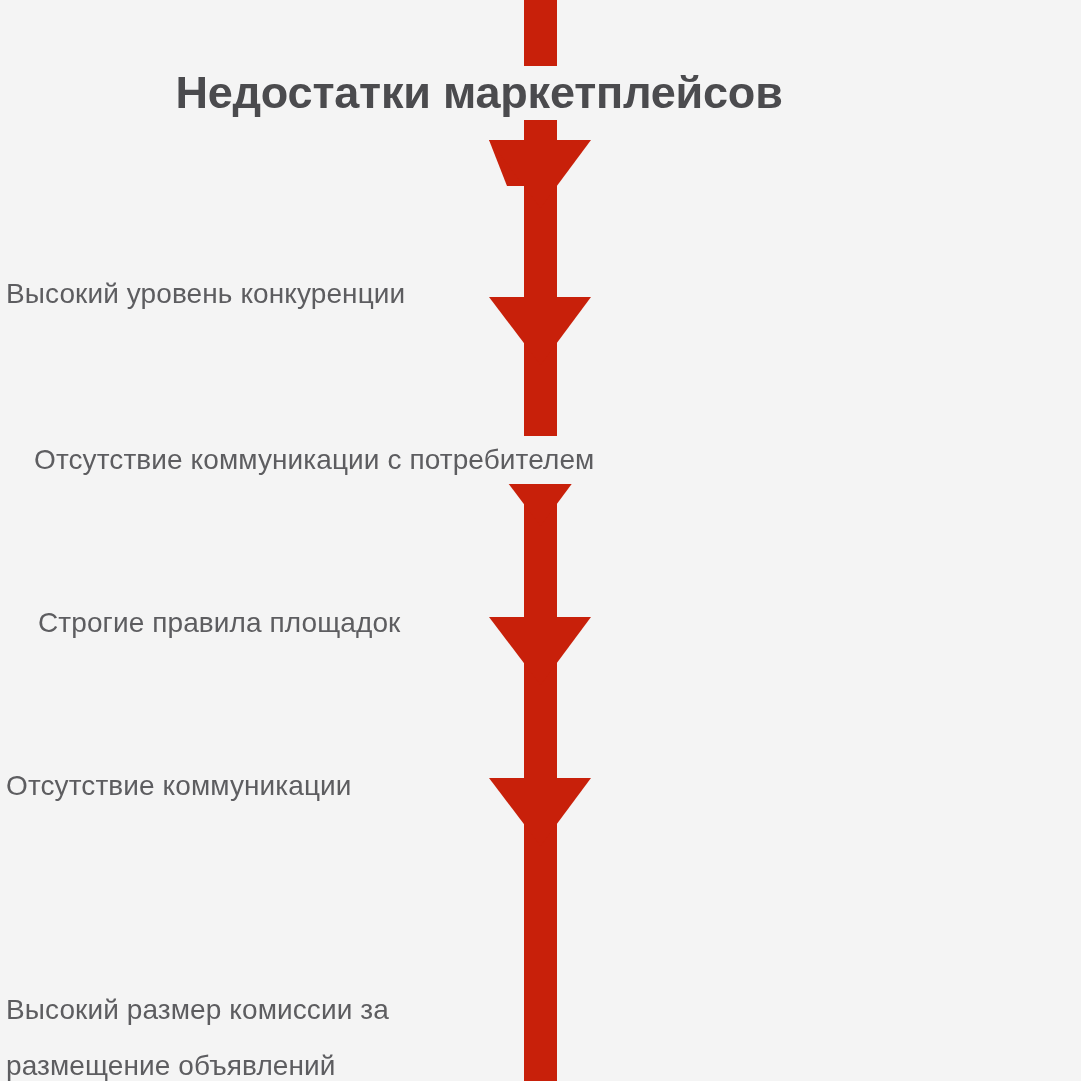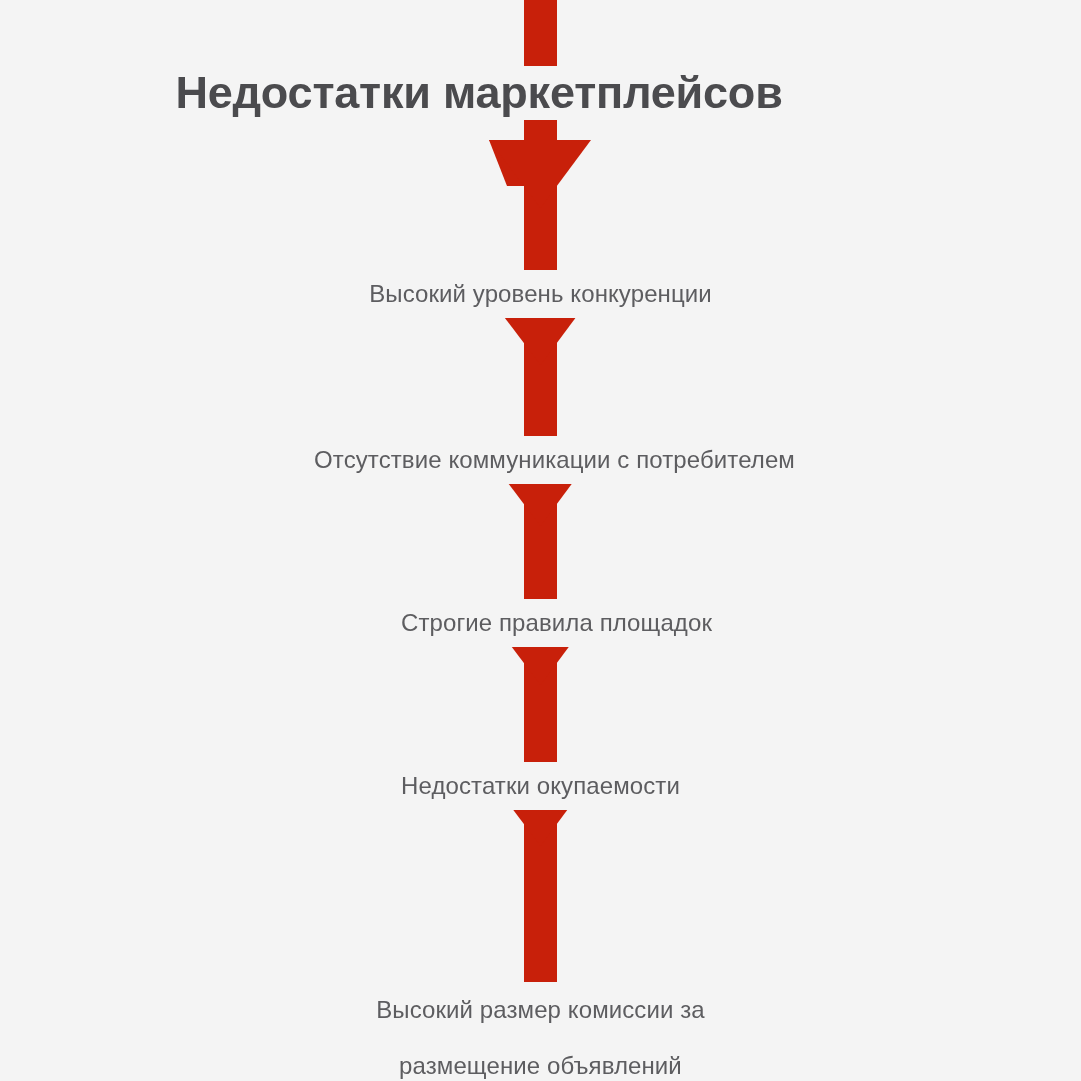--- a/index.html
+++ b/index.html
@@ -42,24 +42,24 @@
     left: 0;
     width: 1081px;
     height: 1081px;
     z-index: 2;
   }
 
   .text-row {
     position: absolute;
     left: 0;
     width: 1081px;
-    text-align: center;
+    text-align: left;
     color: #5d5d60;
     font-weight: 400;
-    font-size: 24px;
+    font-size: 28px;
     line-height: 48px;
     letter-spacing: 0.1px;
     white-space: pre-line;
   }
 
   .text-row .pad {
     display: inline-block;
     background: #f4f4f4;
     padding: 0 6px;
   }
@@ -115,21 +115,21 @@
 
     <div class="text-row" style="top: 388px; color: rgb(93, 93, 96); padding-left: 28px;">
       <span class="pad" style="background: rgb(244, 244, 244);">Отсутствие коммуникации с потребителем</span>
     </div>
 
     <div class="text-row" style="top: 551px; color: rgb(93, 93, 96); padding-left: 32px;">
       <span class="pad" style="background: rgb(244, 244, 244);">Строгие правила площадок</span>
     </div>
 
     <div class="text-row" style="top: 714px; color: rgb(93, 93, 96);">
-      <span class="pad" style="background: rgb(244, 244, 244);">Недостатки окупаемости</span>
+      <span class="pad" style="background: rgb(244, 244, 244);">Отсутствие коммуникации</span>
     </div>
 
     <div class="text-row" style="top: 926px; line-height: 56px; color: rgb(93, 93, 96);">
       <span class="pad" style="background: rgb(244, 244, 244);">Высокий размер комиссии за
 размещение объявлений</span>
     </div>
 
   </div>
 </div>
 

